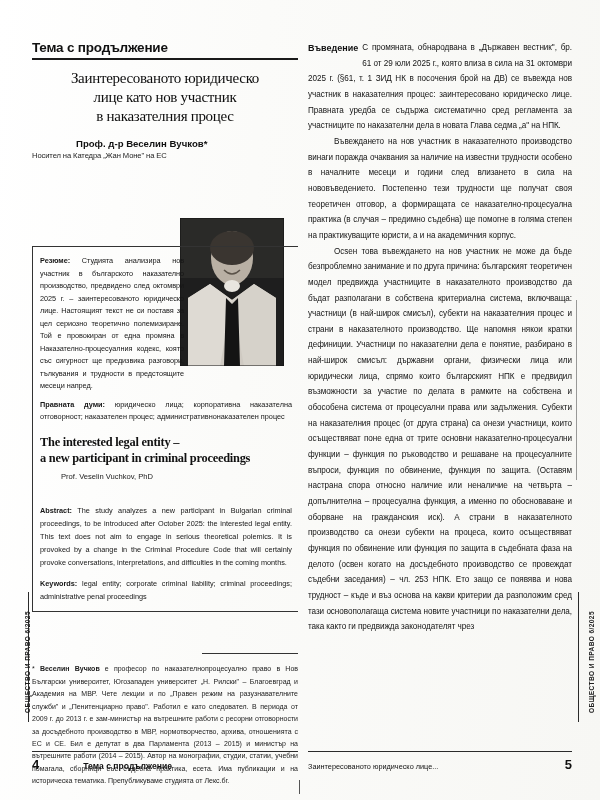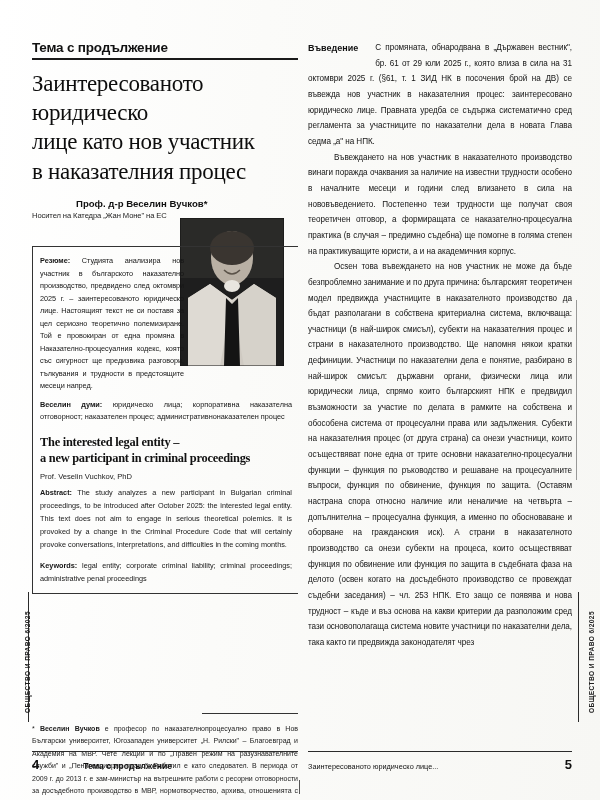--- a/index.html
+++ b/index.html
@@ -33,26 +33,27 @@
     letter-spacing:-0.2px;
     color:#111;
     padding-bottom:3px;
   }
   .kicker-rule{
     border-bottom:2.2px solid #1a1a1a;
     margin-bottom:9px;
   }
   .title-bg{
     font-family:"Liberation Serif", serif;
-    font-size:23px;
+    font-size:15px;
     line-height:1.27;
     font-weight:400;
     color:#0d0d0d;
     letter-spacing:-0.3px;
     margin-bottom:12px;
+    text-align:center;
   }
   .title-bg span{display:block;}
 
   .byline{
     font-weight:bold;
     font-size:9.6px;
     color:#111;
     margin-top:2px;
     padding-left:44px;
   }
@@ -111,26 +112,27 @@
     font-size:12.4px;
     line-height:1.34;
     color:#111;
     letter-spacing:-0.25px;
   }
   .en-title span{display:block;font-family:Liberation Serif, serif;}
   .en-author{
     font-size:7.6px;
     margin-top:5px;
     color:#1a1a1a;
+    margin-left:21px;
   }
   .en-abs{
     font-size:7.3px;
     line-height:1.78;
     text-align:justify;
-    margin-top:6px;
+    margin-top:24px;
     color:#161616;
   }
   .en-kw{
     font-size:7.3px;
     line-height:1.78;
     text-align:justify;
     margin-top:8px;
     color:#161616;
   }
 
@@ -152,21 +154,21 @@
   .col-right{
     position:absolute;
     left:308px;top:40px;width:264px;
   }
   .intro-row{display:block;}
   .intro-label{
     float:left;
     font-weight:bold;
     font-size:9px;
     color:#111;
-    margin-right:17px;
+    margin-right:4px;
     line-height:1.92;
   }
   .body-p{
     font-size:8.15px;
     line-height:1.92;
     text-align:justify;
     color:#141414;
     letter-spacing:-0.06px;
     text-indent:26px;
   }
@@ -261,21 +263,21 @@
         <rect x="0" y="0" width="104" height="148" fill="none" stroke="#111" stroke-width="1"></rect>
       </svg>
     </div>
 
     <div class="abstract-box">
       <div class="abs-inner">
         <div class="abs-shape"></div>
         <b>Резюме:</b><span> Студията анализира нов участник в българското наказателно производство, предвидено след октомври 2025 г. – заинтересованото юридическо лице. Настоящият текст не си поставя за цел сериозно теоретично полемизиране. Той е провокиран от една промяна в Наказателно-процесуалния кодекс, която със сигурност ще предизвика разговори, тълкувания и трудности в предстоящите месеци напред.</span>
       </div>
       <div class="kw-bg">
-        <b>Веселин думи:</b><span> юридическо лица; корпоративна наказателна отговорност; наказателен процес; административнонаказателен процес</span>
+        <b>Правната думи:</b><span> юридическо лица; корпоративна наказателна отговорност; наказателен процес; административнонаказателен процес</span>
       </div>
 
       <div style="height:10px"></div>
 
       <div class="en-title">
         <span>The interested legal entity –</span>
         <span>a new participant in criminal proceedings</span>
       </div>
       <div class="en-author">Prof. Veselin Vuchkov, PhD</div>
 

